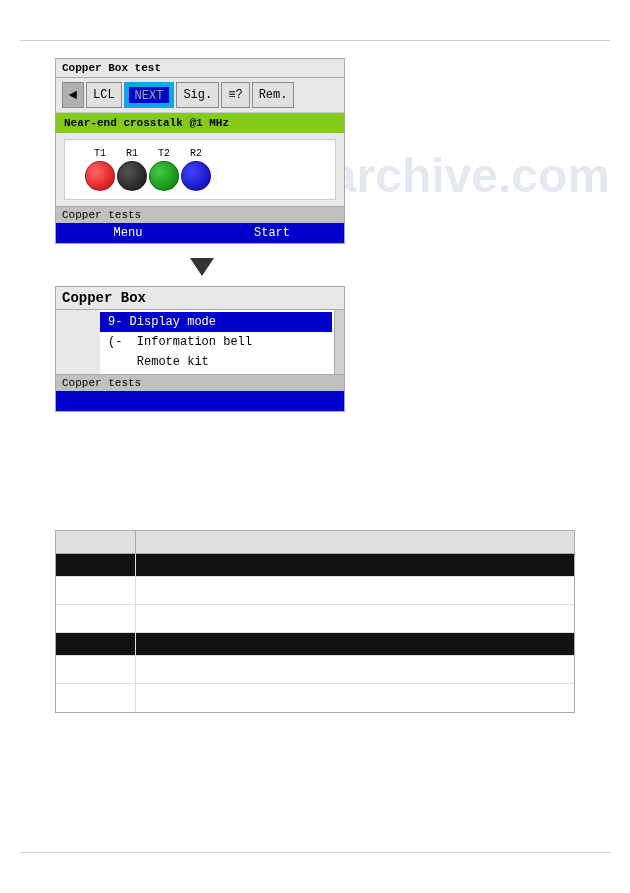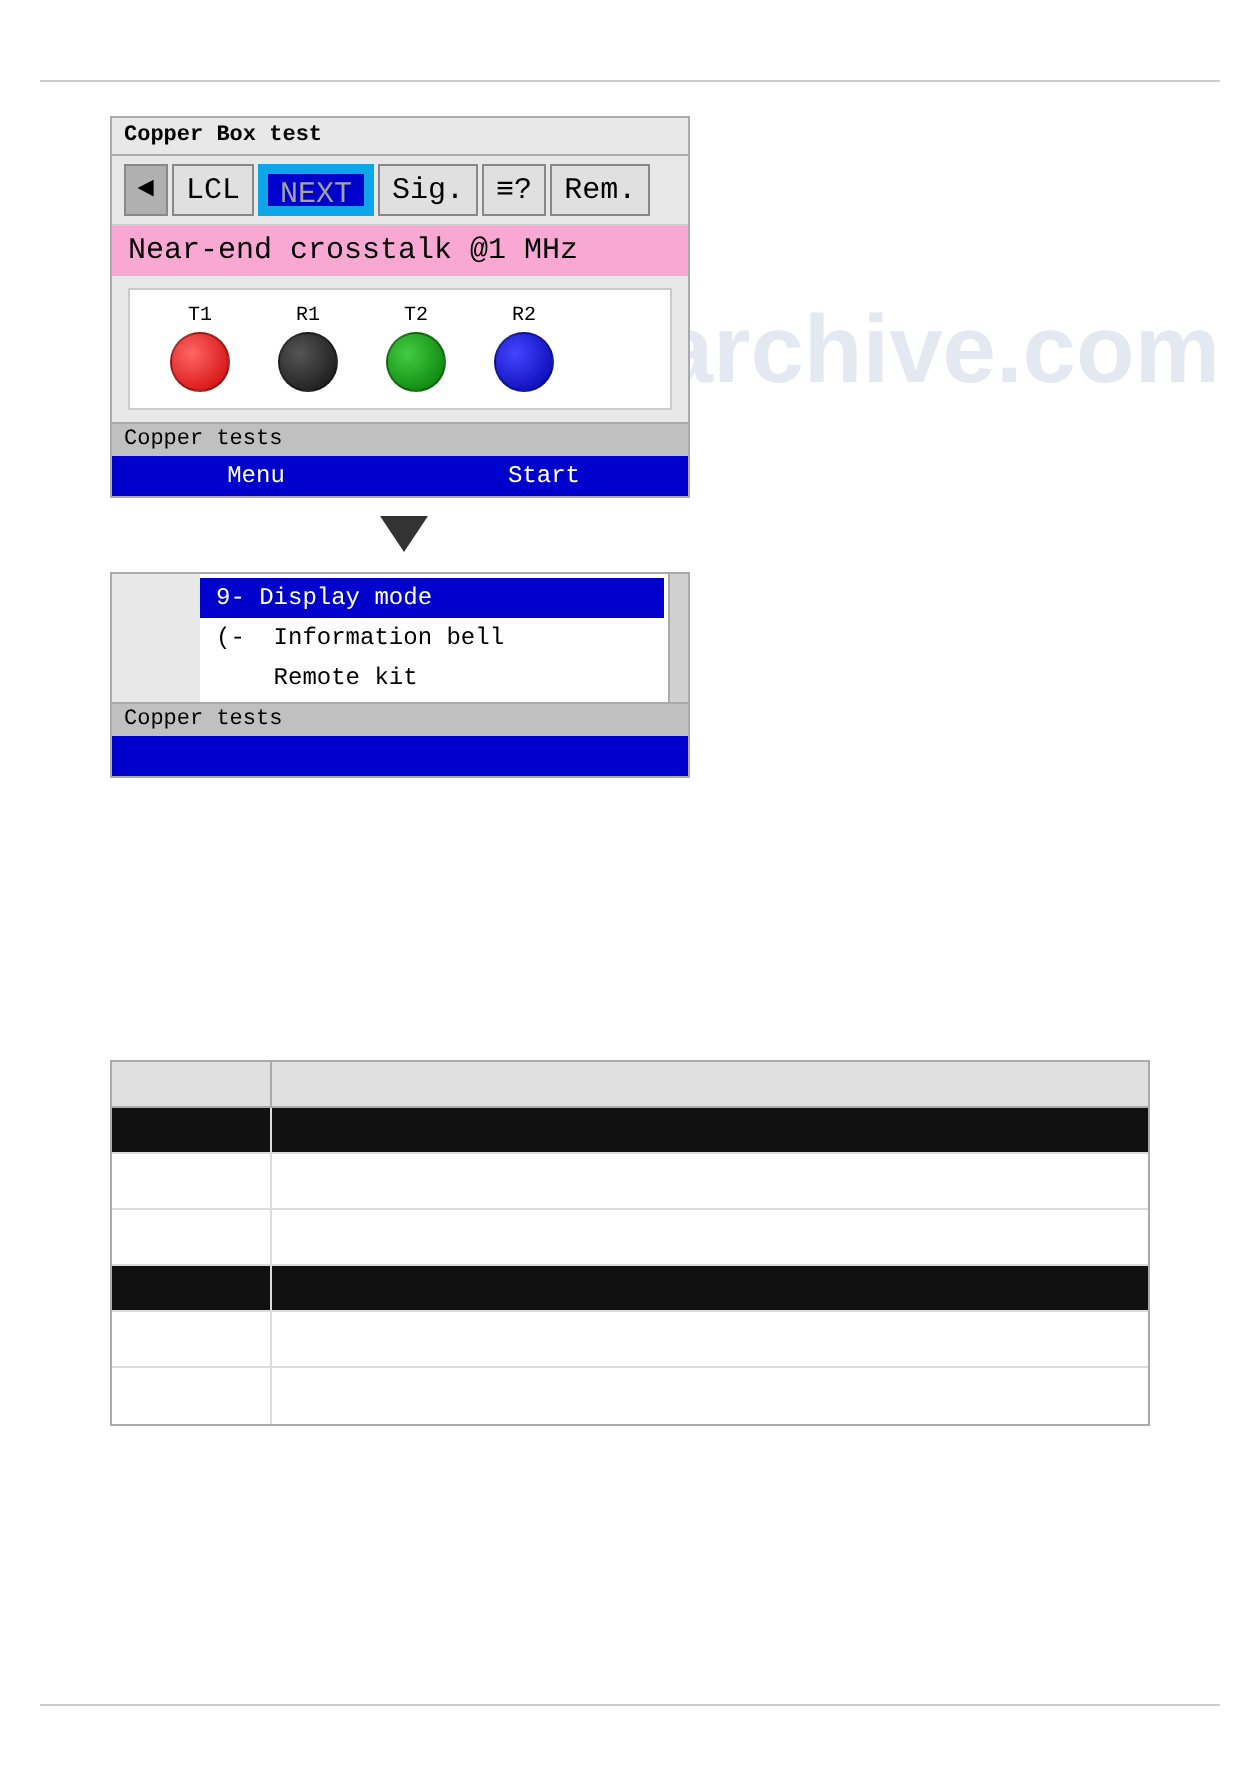--- a/index.html
+++ b/index.html
@@ -73,43 +73,44 @@
       font-size: 14px;
       color: #000;
     }
 
     .cbt-btn {
       padding: 2px 6px;
       height: 26px;
       background: #e0e0e0;
       border: 1px solid #888;
       font-family: 'Courier New', Courier, monospace;
-      font-size: 15px;
+      font-size: 12px;
       cursor: pointer;
       color: #000;
     }
 
     .cbt-btn.active {
       background: #0000cc;
       color: #a3a3a3;
       border: 5px solid #0ea5e9;
     }
 
     .cbt-subtitle {
       padding: 4px 8px;
-      font-size: 15px;
-      color: #000;
-      background: #f9a8d4;
+      font-size: 11px;
+      color: #000;
+      background: #84cc16;
+      font-weight: bold;
     }
 
     .cbt-circles {
       display: flex;
       align-items: center;
       padding: 8px 20px;
-      gap: 24px;
+      gap: 2px;
       background: #fff;
       margin: 6px 8px;
       border: 1px solid #ccc;
     }
 
     .circle-group {
       display: flex;
       flex-direction: column;
       align-items: center;
       gap: 2px;
@@ -369,20 +370,21 @@
     <div class="cbt-bottom-btn">Menu</div>
     <div class="cbt-bottom-btn">Start</div>
   </div>
 </div>
 
 <div class="arrow-down-container">
   <div class="arrow-down"></div>
 </div>
 
 <div class="copper-box">
+  <div class="cb-title">Copper Box</div>
 
   <div class="cb-menu-wrapper">
     <div class="cb-menu" style="padding-right: 12px; margin-left: 44px;">
       <div class="cb-menu-item selected">9- Display mode</div>
       <div class="cb-menu-item">(-  Information bell</div>
       <div class="cb-menu-item">    Remote kit</div>
     </div>
     <div class="cb-scrollbar"></div>
   </div>
 

